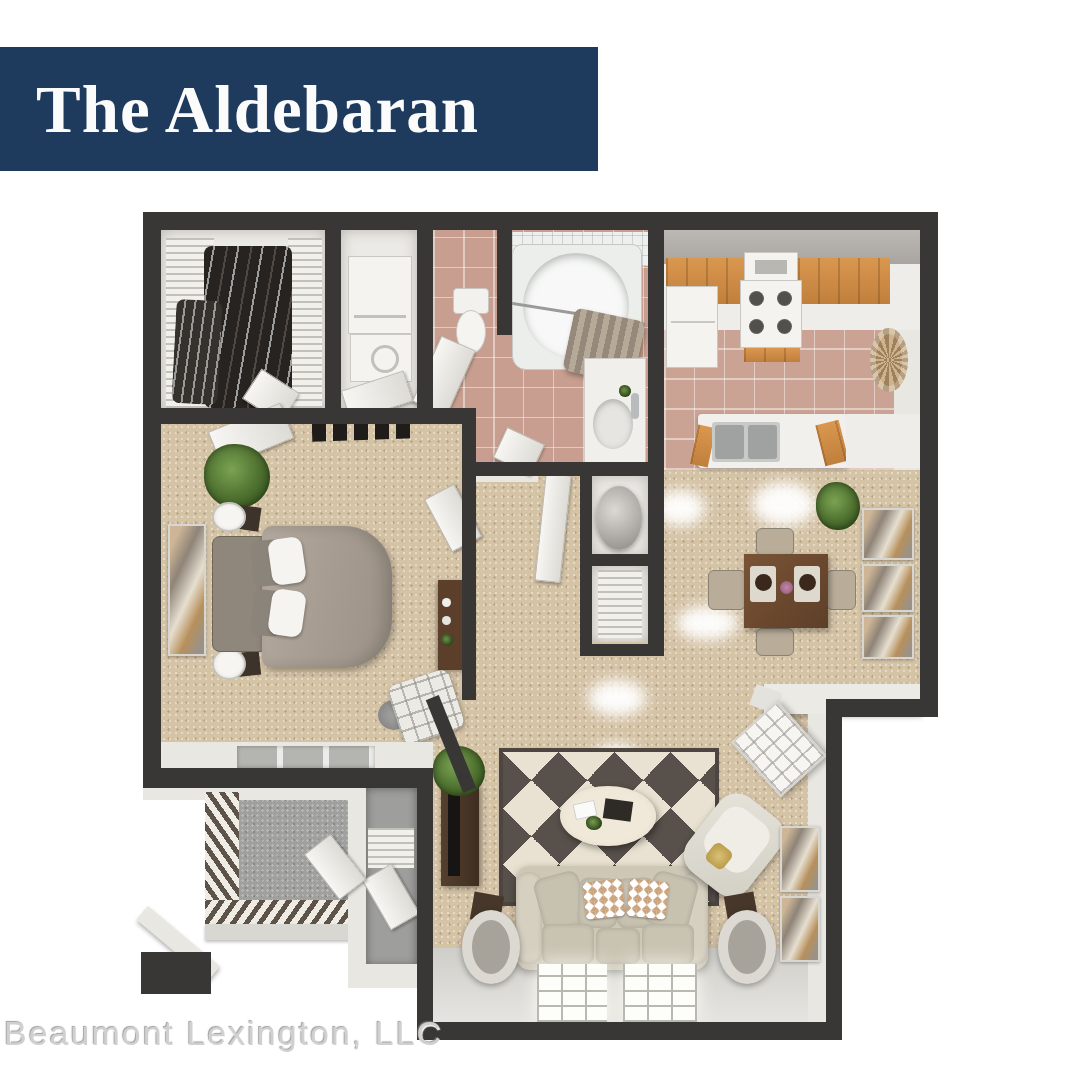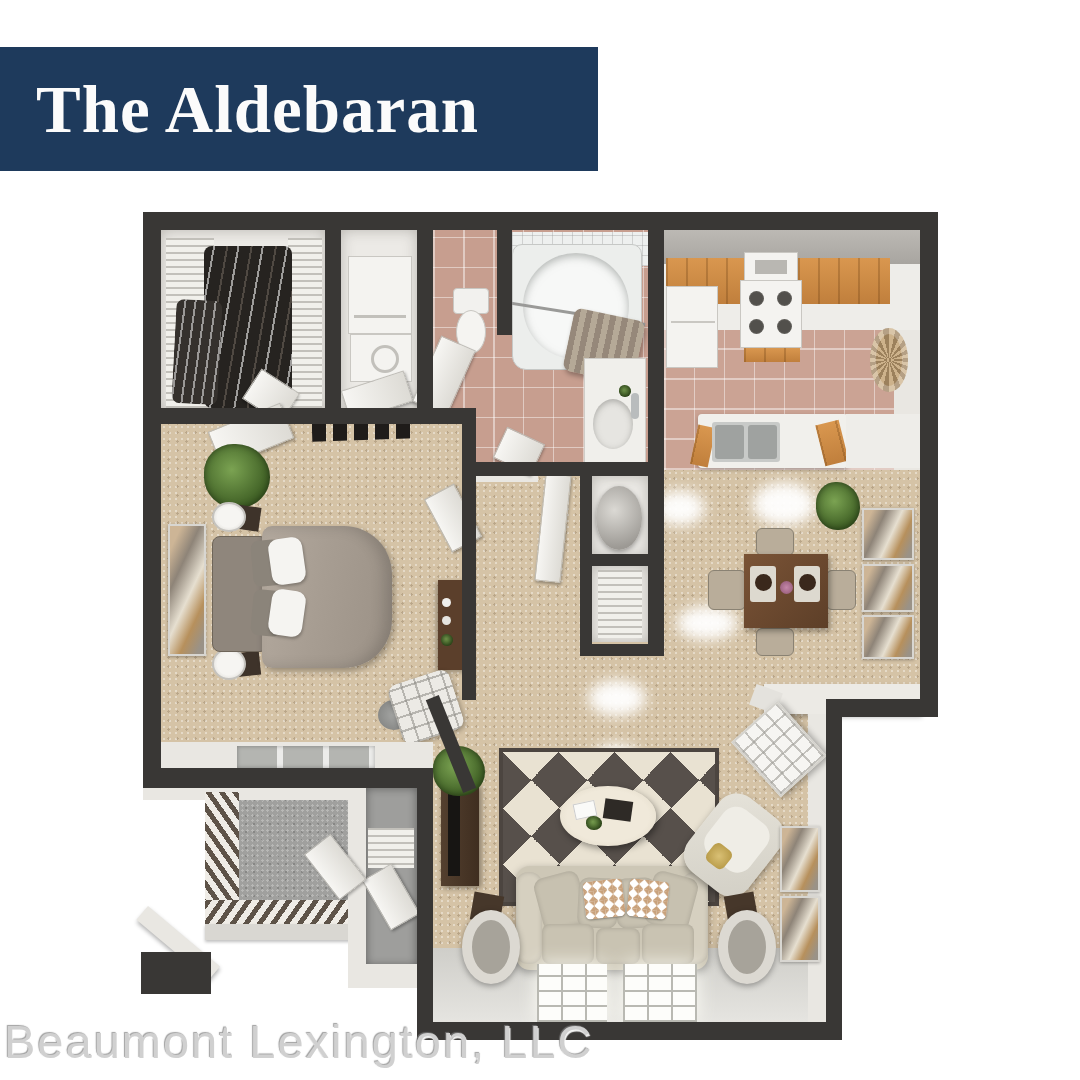--- a/index.html
+++ b/index.html
@@ -5,21 +5,21 @@
   html,body{margin:0;padding:0;background:#fff;}
   .canvas{position:relative;width:1080px;height:1080px;background:#ffffff;overflow:hidden;
           font-family:"Liberation Sans",sans-serif;}
   .abs{position:absolute;}
   
   .banner{position:absolute;left:0;top:47px;width:598px;height:124px;background:#1e3a5c;
           display:flex;align-items:center;padding-left:36px;box-sizing:border-box;}
   .banner span{font-family:"Liberation Serif",serif;font-weight:bold;font-size:67px;
                color:#fbfbfb;letter-spacing:1px;white-space:nowrap;}
   
-  .watermark{position:absolute;left:4px;top:1014px;font-size:47px;letter-spacing:2px;
+  .watermark{position:absolute;left:4px;top:1014px;font-size:34px;letter-spacing:2px;
              color:#d0d0d0;z-index:60;
              text-shadow:1px 2px 1px rgba(255,255,255,.95), -1px -1px 1px rgba(130,130,130,.75);}
   
   .w{background:#393735;}
   
   .carpet{background-color:#d5c3a6;
     background-image:radial-gradient(rgba(255,255,255,.38) 1px,transparent 1.4px),
                      radial-gradient(rgba(122,100,70,.30) 1px,transparent 1.4px);
     background-size:6px 6px,9px 9px;background-position:0 0,3px 4px;}
   .tile{background-color:#c79e8f;

